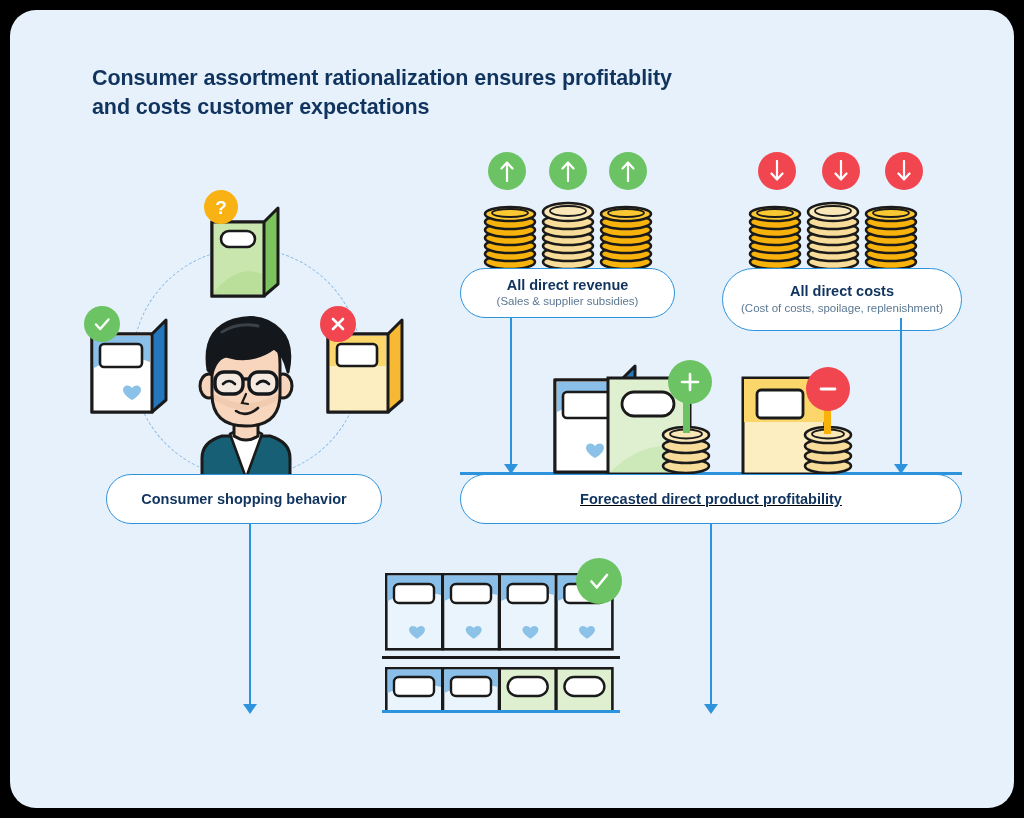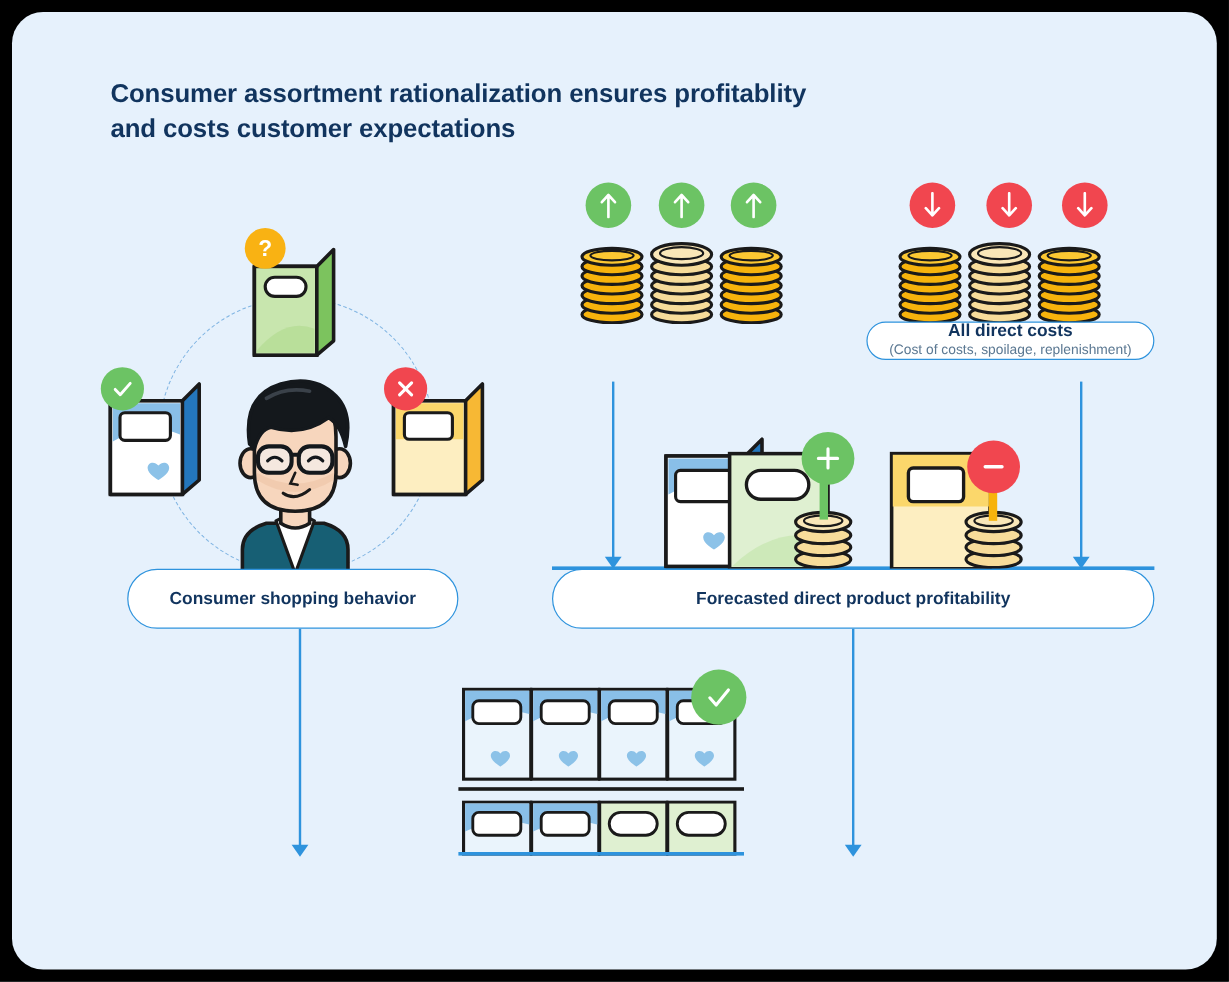--- a/index.html
+++ b/index.html
@@ -16,23 +16,23 @@
 
   
   .pill{position:absolute;background:#fff;border:1.6px solid #2e93dd;
         border-radius:999px;display:flex;flex-direction:column;
         align-items:center;justify-content:center;box-sizing:border-box;}
   .pill .t1{font-size:14.5px;font-weight:bold;color:#11345e;line-height:1.15;}
   .pill .t2{font-size:11.5px;color:#5b7892;line-height:1.3;margin-top:1px;}
   .pill .solo{font-size:14.5px;font-weight:bold;color:#11345e;text-align:center;}
 
   #pill-revenue{left:450px;top:258px;width:215px;height:50px;}
-  #pill-costs{left:712px;top:258px;width:240px;height:32px;}
+  #pill-costs{left:712px;top:258px;width:240px;height:63px;}
   #pill-consumer{left:96px;top:464px;width:276px;height:50px;}
-  #pill-forecast{left:450px;top:464px;width:502px;height:50px;}
+  #pill-forecast{left:450px;top:464px;width:502px;height:50px;text-decoration:underline;}
   #pill-assortment{left:84px;top:708px;width:868px;height:52px;}
 
   
   .conn{position:absolute;background:#2e93dd;}
   .vline{width:2.4px;}
   .arrowhead{position:absolute;width:0;height:0;
              border-left:7.5px solid transparent;
              border-right:7.5px solid transparent;
              border-top:10px solid #2e93dd;}
 
@@ -246,20 +246,24 @@
     <svg width="16" height="22" viewBox="0 0 16 22">
       <path d="M8 1 L8 19 M2.5 13.5 L8 19.5 L13.5 13.5" fill="none" stroke="#fff" stroke-width="2.2" stroke-linecap="round" stroke-linejoin="round"></path>
     </svg>
   </div>
   <div class="badge" style="left:875px;top:142px;width:38px;height:38px;background:#f1464f;">
     <svg width="16" height="22" viewBox="0 0 16 22">
       <path d="M8 1 L8 19 M2.5 13.5 L8 19.5 L13.5 13.5" fill="none" stroke="#fff" stroke-width="2.2" stroke-linecap="round" stroke-linejoin="round"></path>
     </svg>
   </div>
 
+  <div class="pill" id="pill-revenue">
+    <div class="t1">All direct revenue</div>
+    <div class="t2">(Sales &amp; supplier subsidies)</div>
+  </div>
   <div class="pill" id="pill-costs">
     <div class="t1">All direct costs</div>
     <div class="t2">(Cost of costs, spoilage, replenishment)</div>
   </div>
 
   <div class="conn vline" style="left:500px;top:308px;height:152px;"></div>
   <div class="arrowhead" style="left:493.5px;top:454px;"></div>
 
   <div class="conn vline" style="left:890px;top:308px;height:152px;"></div>
   <div class="arrowhead" style="left:883.5px;top:454px;"></div>

